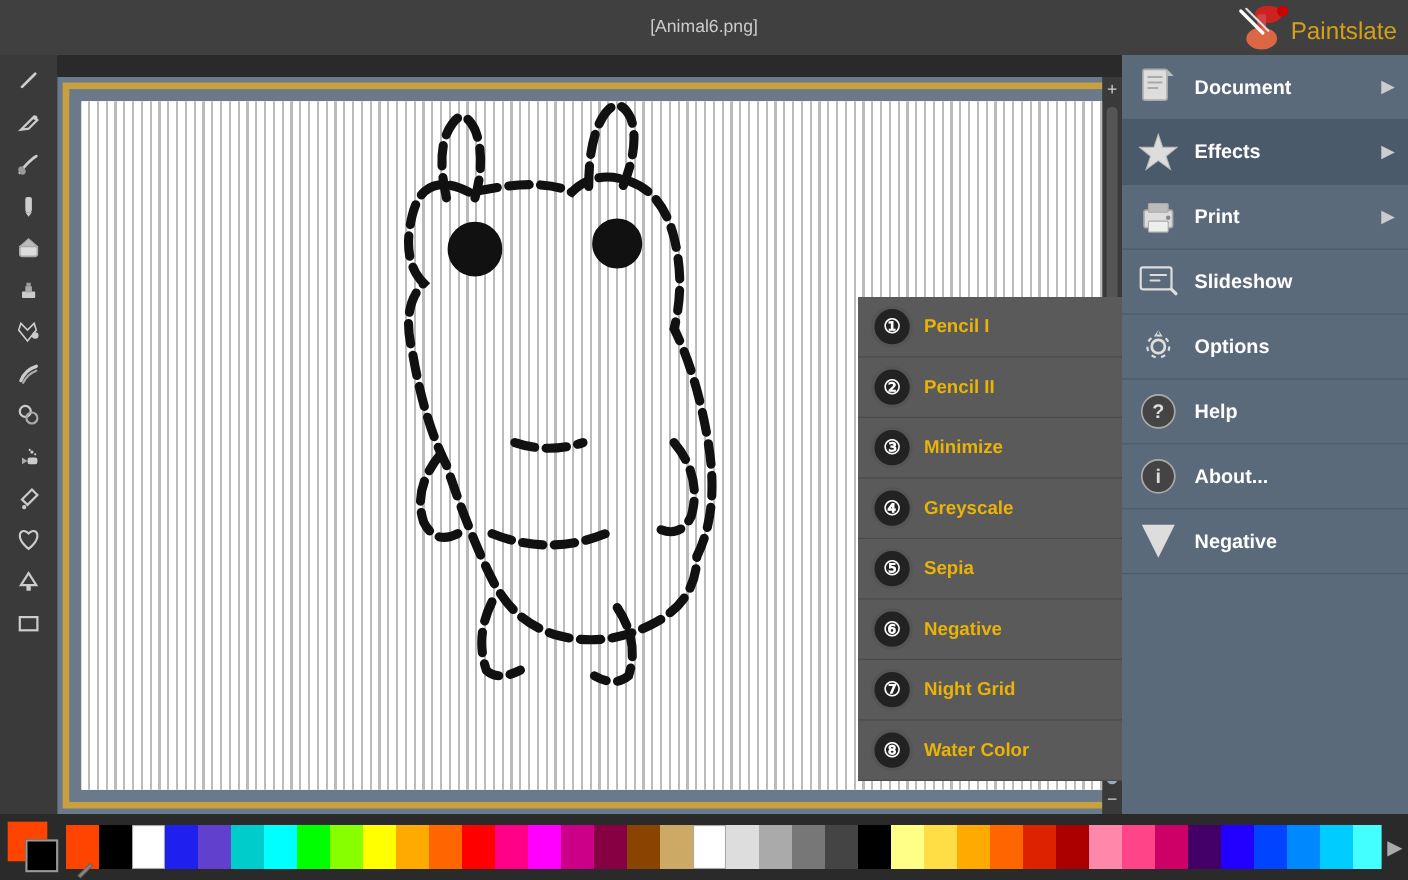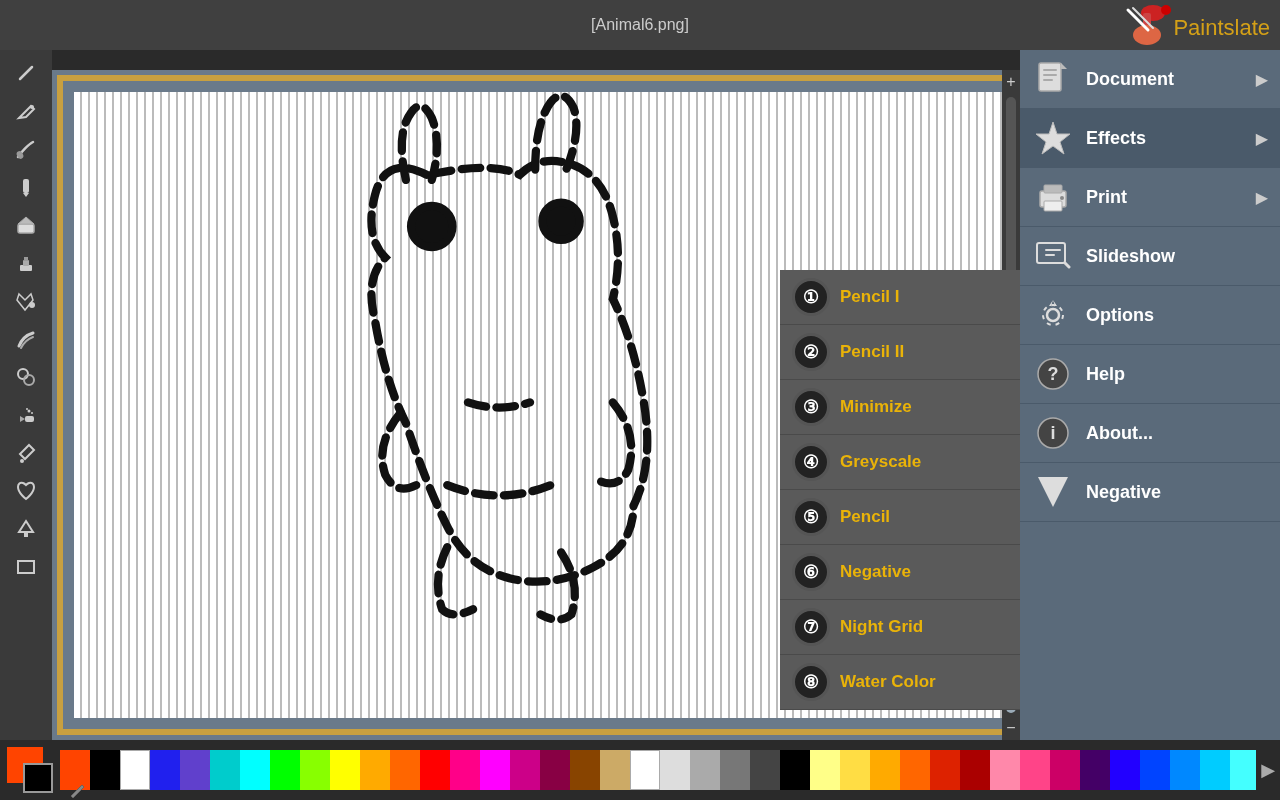--- a/index.html
+++ b/index.html
@@ -386,21 +386,21 @@
   <div class="effect-item">
     <div class="effect-number">③</div>
     <span class="effect-label">Minimize</span>
   </div>
   <div class="effect-item">
     <div class="effect-number">④</div>
     <span class="effect-label">Greyscale</span>
   </div>
   <div class="effect-item">
     <div class="effect-number">⑤</div>
-    <span class="effect-label">Pencil</span>
+    <span class="effect-label">Sepia</span>
   </div>
   <div class="effect-item">
     <div class="effect-number">⑥</div>
     <span class="effect-label">Negative</span>
   </div>
   <div class="effect-item">
     <div class="effect-number">⑦</div>
     <span class="effect-label">Night Grid</span>
   </div>
   <div class="effect-item">

